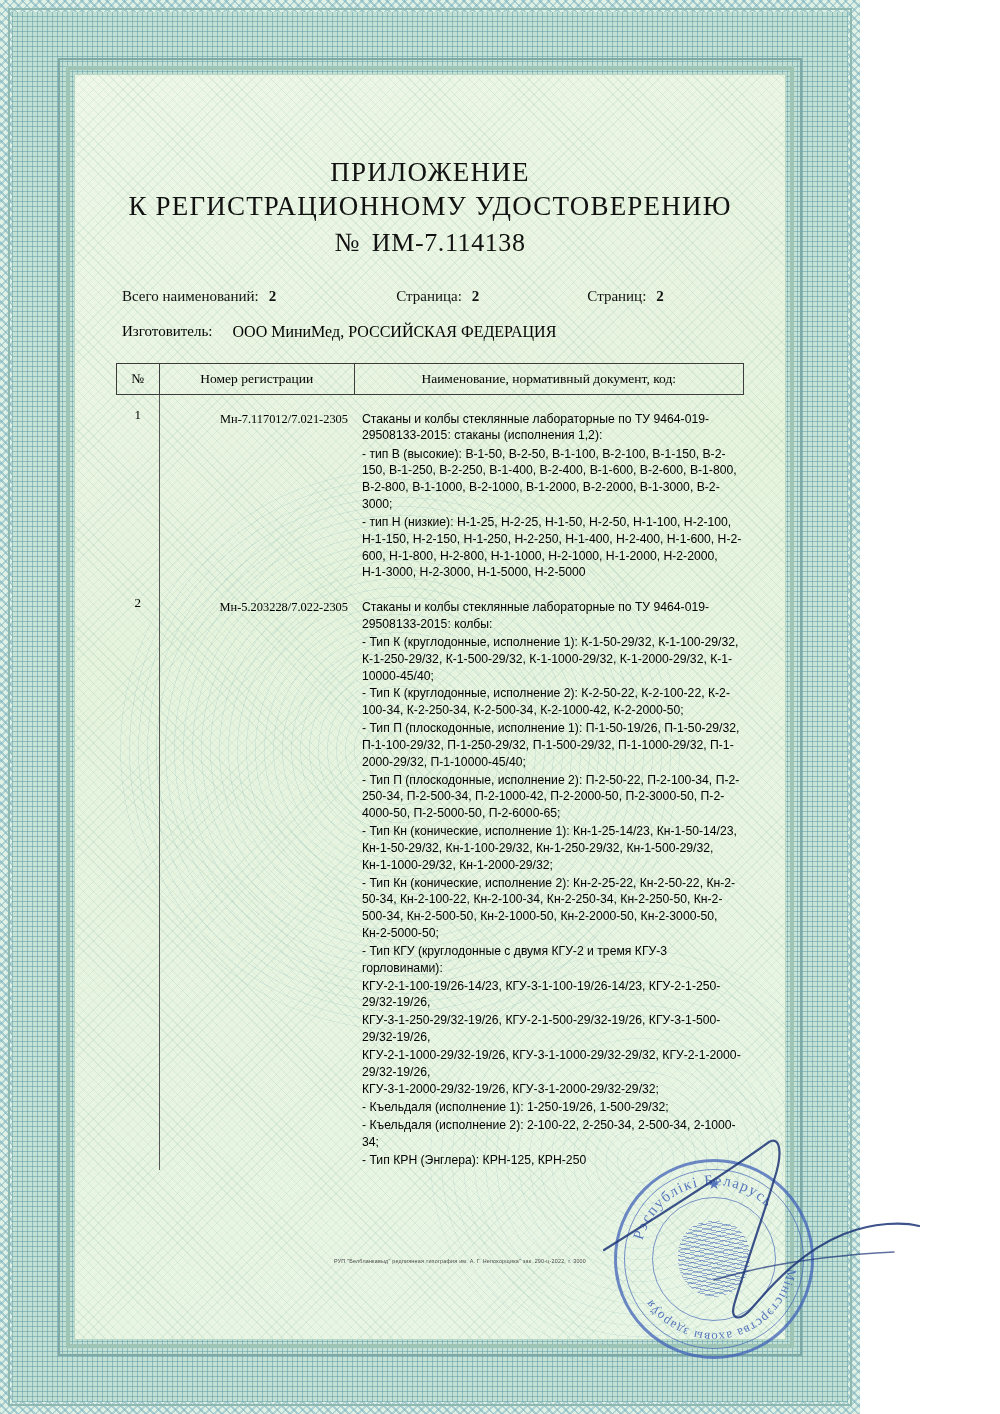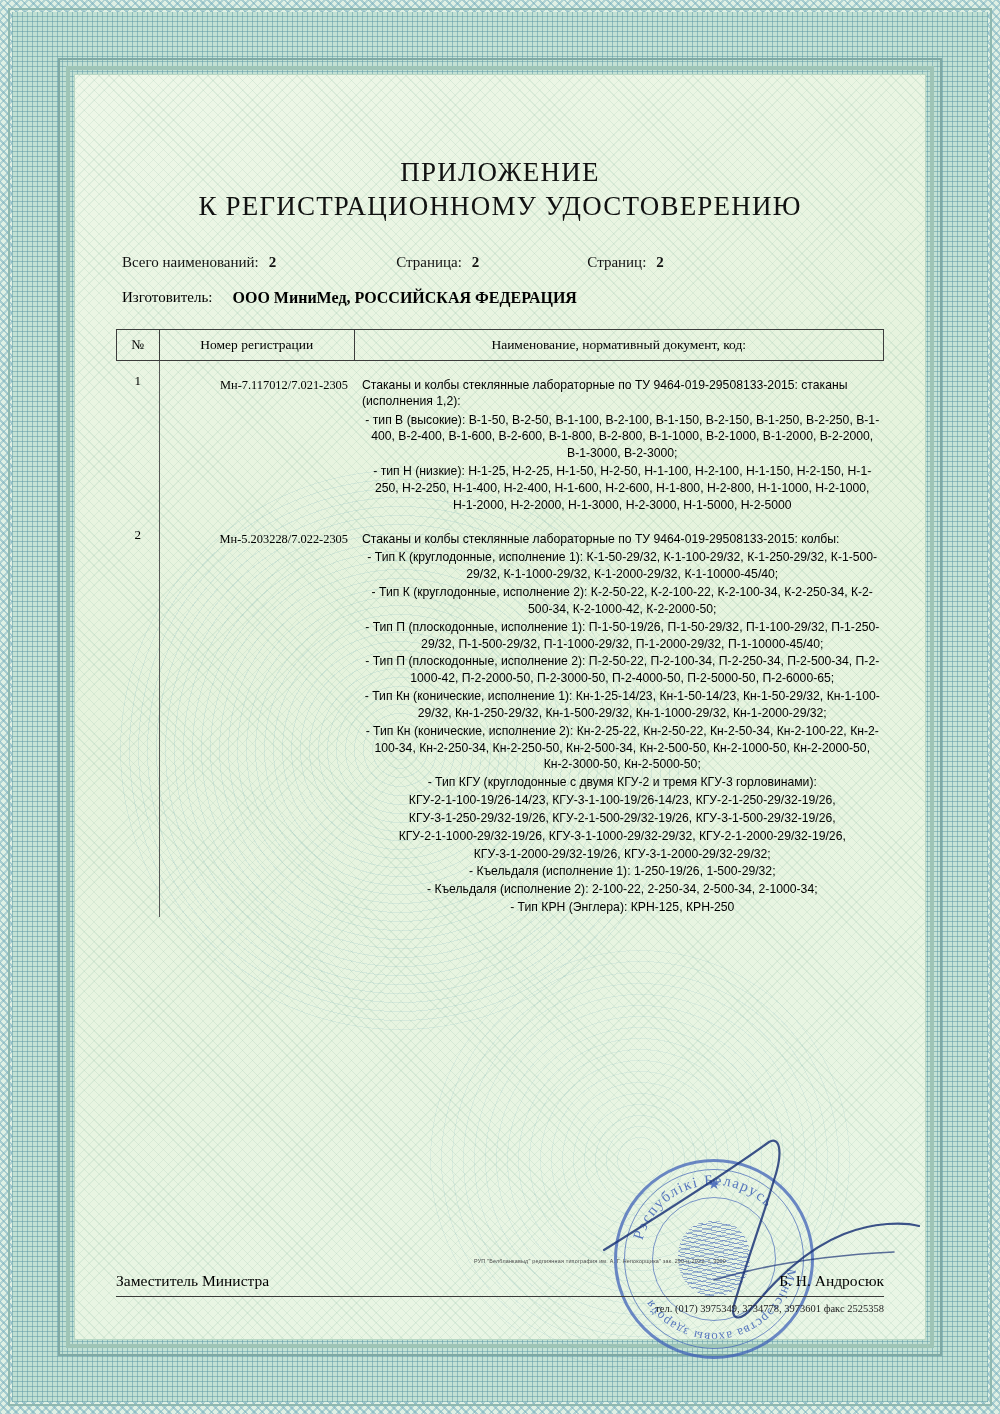--- a/index.html
+++ b/index.html
@@ -8,21 +8,21 @@
     background: #ffffff;
   }
   body {
     width: 1000px;
     height: 1414px;
     font-family: "Liberation Serif", serif;
     overflow: hidden;
   }
   .page {
     position: relative;
-    width: 1000px;
+    width: 860px;
     height: 1414px;
     box-sizing: border-box;
     background: #86efac;
   }
   
   .border-outer {
     position: absolute;
     inset: 0;
     background:
       repeating-linear-gradient(45deg, rgba(120,175,190,0.55) 0 2px, rgba(255,255,255,0) 2px 6px),
@@ -123,21 +123,21 @@
   .spacer-2 { width: 108px; }
 
   .manu-row {
     display: flex;
     align-items: center;
     margin: 18px 48px 0 48px;
     font-size: 15px;
   }
   .manu-label { white-space: nowrap; }
   .manu-val {
-    font-weight: bold;
+    font-weight: normal;
     font-size: 16px;
     margin-left: 20px;
   }
 
   table.items {
     margin: 22px 42px 0 42px;
     width: calc(100% - 84px);
     border-collapse: collapse;
     font-family: "Liberation Serif", serif;
   }
@@ -175,21 +175,21 @@
     line-height: 1.38;
     font-family: "Liberation Sans", sans-serif;
     font-size: 12.2px;
     margin-top: 47px;
   }
   .name-head {
     font-family: "Liberation Sans", sans-serif;
     font-size: 12.2px;
   }
   .lines { margin-top: 1px; }
-  .lines div { padding: 0.5px 0; text-align: center; }
+  .lines div { padding: 0.5px 0; }
 
   .total-line {
     margin: 14px 42px 0 42px;
     border-top: 1px solid #111;
     padding-top: 7px;
     font-size: 15px;
     font-weight: bold;
   }
 
   .sig-area {
@@ -307,20 +307,23 @@
   <div class="border-frame3"></div>
   <div class="inner-field"></div>
   <div class="rosette"></div>
   <div class="rosette2"></div>
 
   <div class="content">
 
     <div class="titles">
       <div class="t1">ПРИЛОЖЕНИЕ</div>
       <div class="t2">К РЕГИСТРАЦИОННОМУ УДОСТОВЕРЕНИЮ</div>
+      <div class="t3">
+        <span class="numsign">№</span><span>ИМ-7.114138</span>
+      </div>
     </div>
 
     <div class="meta-row">
       <div class="meta-cell">
         <span class="meta-label">Всего наименований:</span>
         <span class="meta-val">2</span>
       </div>
       <div class="spacer-1"></div>
       <div class="meta-cell">
         <span class="meta-label">Страница:</span>
@@ -409,23 +412,15 @@
 
     <div class="signature">
       <svg viewBox="0 0 330 200" aria-hidden="true">
         <path d="M10,120 C90,70 150,30 175,12 C185,6 190,20 180,50 C168,90 150,140 140,175 C136,190 146,192 158,178 C180,152 210,120 250,104 C280,92 310,92 325,96" fill="none" stroke="#1c3578" stroke-width="2.2" opacity="0.85" stroke-linecap="round"></path>
         <path d="M120,150 C160,138 220,126 300,122" fill="none" stroke="#1c3578" stroke-width="1.6" opacity="0.7" stroke-linecap="round"></path>
       </svg>
     </div>
 
     <div class="tiny-print">РУП "Белбланкавыд" редпиянная типография им. А. Г. Непокорщика" зак. 290-ц-2022, т. 3000</div>
 
-    <div class="sig-area">
-      <div class="sig-row">
-        <div class="sig-title">Заместитель Министра</div>
-        <div class="sig-name">Б. Н. Андросюк</div>
-      </div>
-      <div class="sig-underline"></div>
-      <div class="phone">тел. (017)  3975349, 3734778, 3973601 факс 2525358</div>
-    </div>
 
   </div>
 </div>
 
 </body></html>

